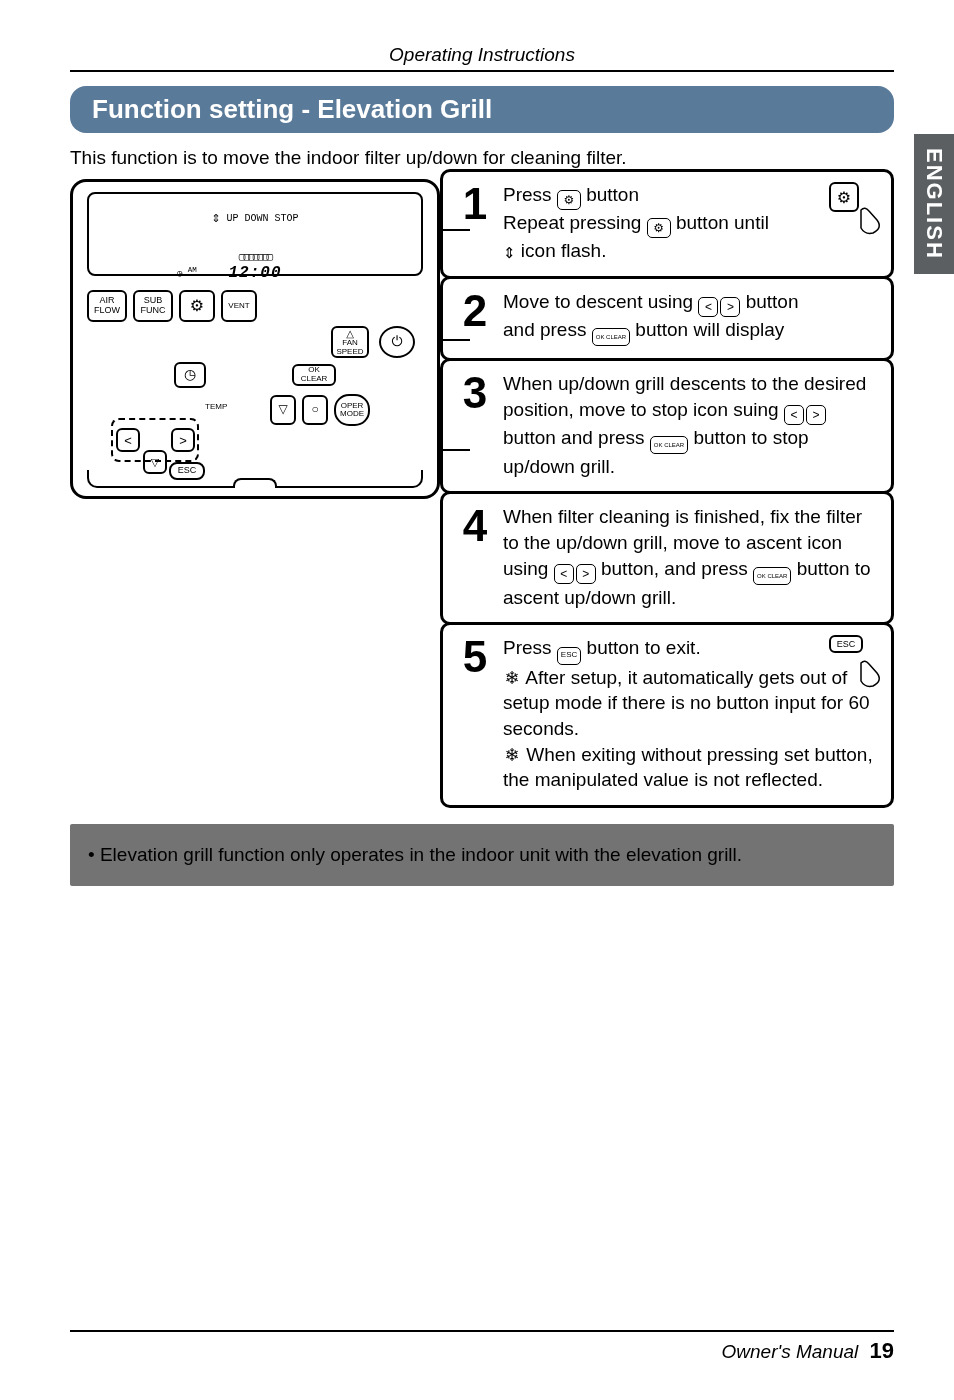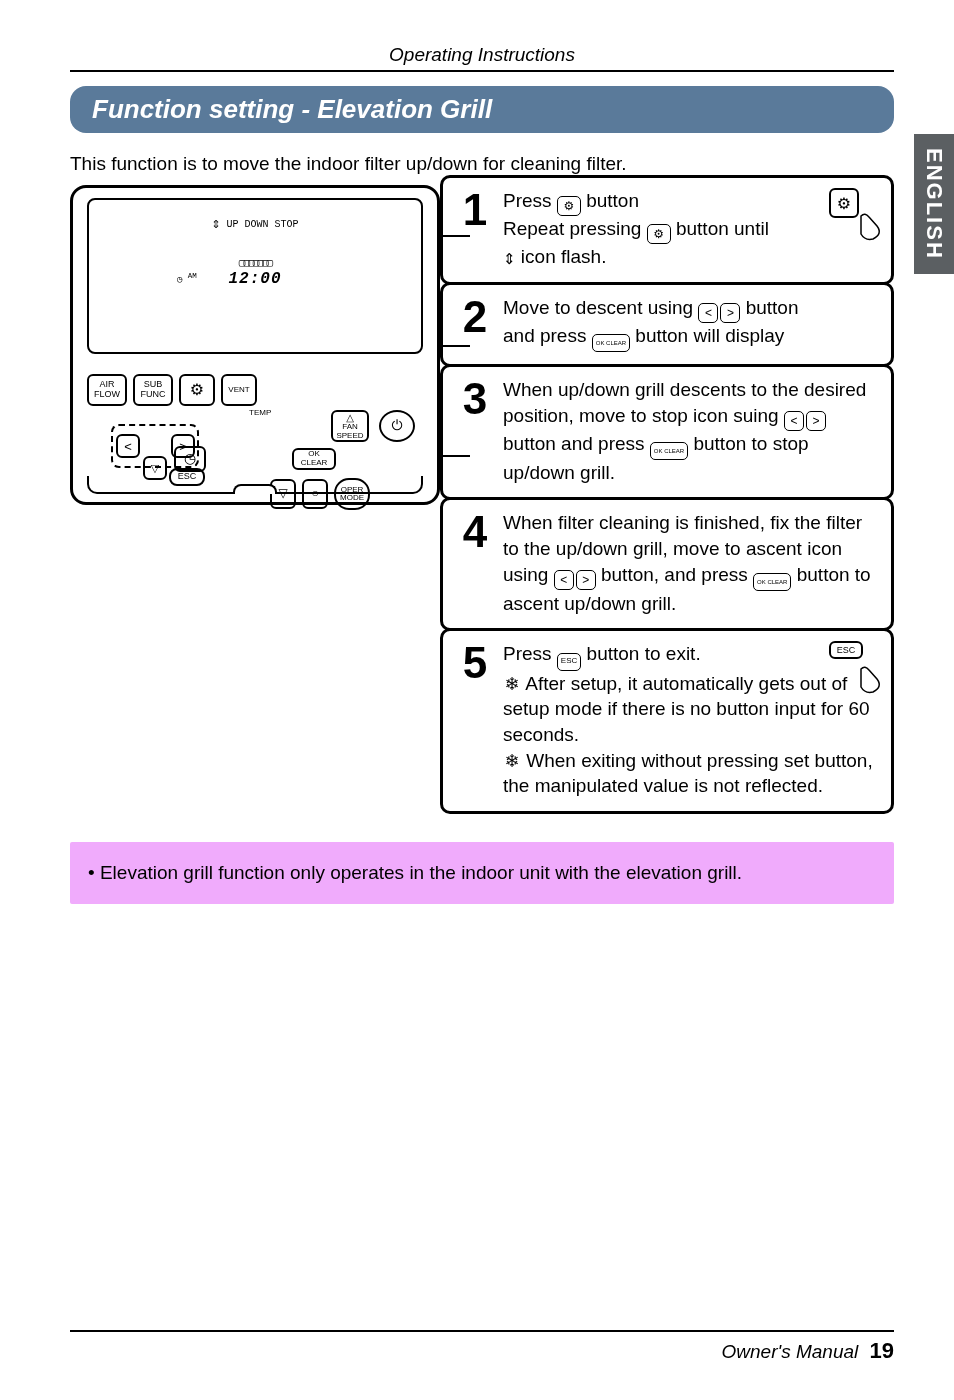--- a/index.html
+++ b/index.html
@@ -20,38 +20,37 @@
     margin-top: 4px;
   }
   .header-rule { border-top: 2px solid #000; margin-bottom: 14px; }
   .title-bar {
     background: #5a7a9a;
     color: #fff;
     border-radius: 16px;
     padding: 8px 22px;
     font-size: 26px;
     font-weight: bold;
-    font-style: italic;
-    margin-bottom: 20px;
+    margin-bottom: 14px;
   }
   .intro { font-size: 19px; }
   .content-row { display: flex; align-items: flex-start; }
   .remote-col { width: 370px; flex-shrink:0; position: relative; padding-top: 10px; }
   .remote-frame {
     border: 3px solid #000;
     border-radius: 16px;
     height: 320px;
     padding: 10px 14px 14px 14px;
     position: relative;
   }
   .lcd {
     border: 2px solid #000;
     border-radius: 8px;
-    height: 156px;
-    margin-bottom: 20px;
+    height: 84px;
+    margin-bottom: 14px;
     position: relative;
     font-family: "Courier New", monospace;
   }
   .lcd-top-label { position:absolute; top:14px; left:50%; transform:translateX(-50%); font-size:10px; }
   .lcd-icons { position:absolute; top:56px; left:50%; transform:translateX(-50%); font-size:11px; letter-spacing:-2px; white-space:nowrap;}
   .lcd-clock { position:absolute; top:70px; left:50%; transform:translateX(-50%); font-size:16px; font-weight:bold; font-style:italic; letter-spacing:1px;}
   .lcd-ampm { position:absolute; top:72px; left:88px; font-size:9px;}
   .btn-row { display:flex; gap:6px; align-items:center;justify-content:center; }
   .sbtn {
     border:2px solid #000; border-radius:6px; font-size:9px;
@@ -131,24 +130,24 @@
     border:2px solid #000; border-radius:6px; width:30px; height:30px;
     display:flex; align-items:center; justify-content:center; font-size:16px;
   }
   .press-graphic.esc .btn-ic { width:34px; height:18px; font-size:9px; border-radius:6px;}
   .press-graphic .hand {
     position:absolute; right:-4px; bottom:-2px; font-size:18px;
   }
   .snowflake { font-size:18px; display:inline-block; width:18px; text-align:center;}
   .upd-icon { display:inline-block; font-size:15px; vertical-align:-1px;}
   .note-box {
-    background: #f0abfc;
+    background: #737373;
     padding: 20px 18px;
     font-size: 19px;
-    margin-top: 28px;
+    margin-top: 16px;
     border-radius: 2px;
   }
   .side-tab {
     position: absolute;
     right: 0;
     top: 134px;
     width: 40px;
     height: 140px;
     background: #5b5f62;
     color: #fff;
@@ -165,21 +164,21 @@
     position: absolute;
     left: 70px; right: 60px; bottom: 36px;
     border-top: 2px solid #000;
     padding-top: 6px;
     text-align: right;
     font-size: 19px;
   }
   .footer .ital { font-style: italic; }
   .footer .pg { font-weight: bold; font-size: 22px; margin-left: 6px;}
   .clockbtn { width:32px; height:26px; }
-  .temp-lbl { font-size:8px; position:absolute; top:220px; left:132px;margin-left:44px;}
+  .temp-lbl { font-size:8px; position:absolute; top:220px; left:132px;}
   .oper-btn { width:36px; height:32px; font-size:8px; line-height:1;border-radius:15px; }
 </style>
 </head>
 <body>
 
 <div class="running-head">Operating Instructions</div>
 <div class="header-rule"></div>
 
 <div class="title-bar">
   <span>Function setting - Elevation Grill</span>

